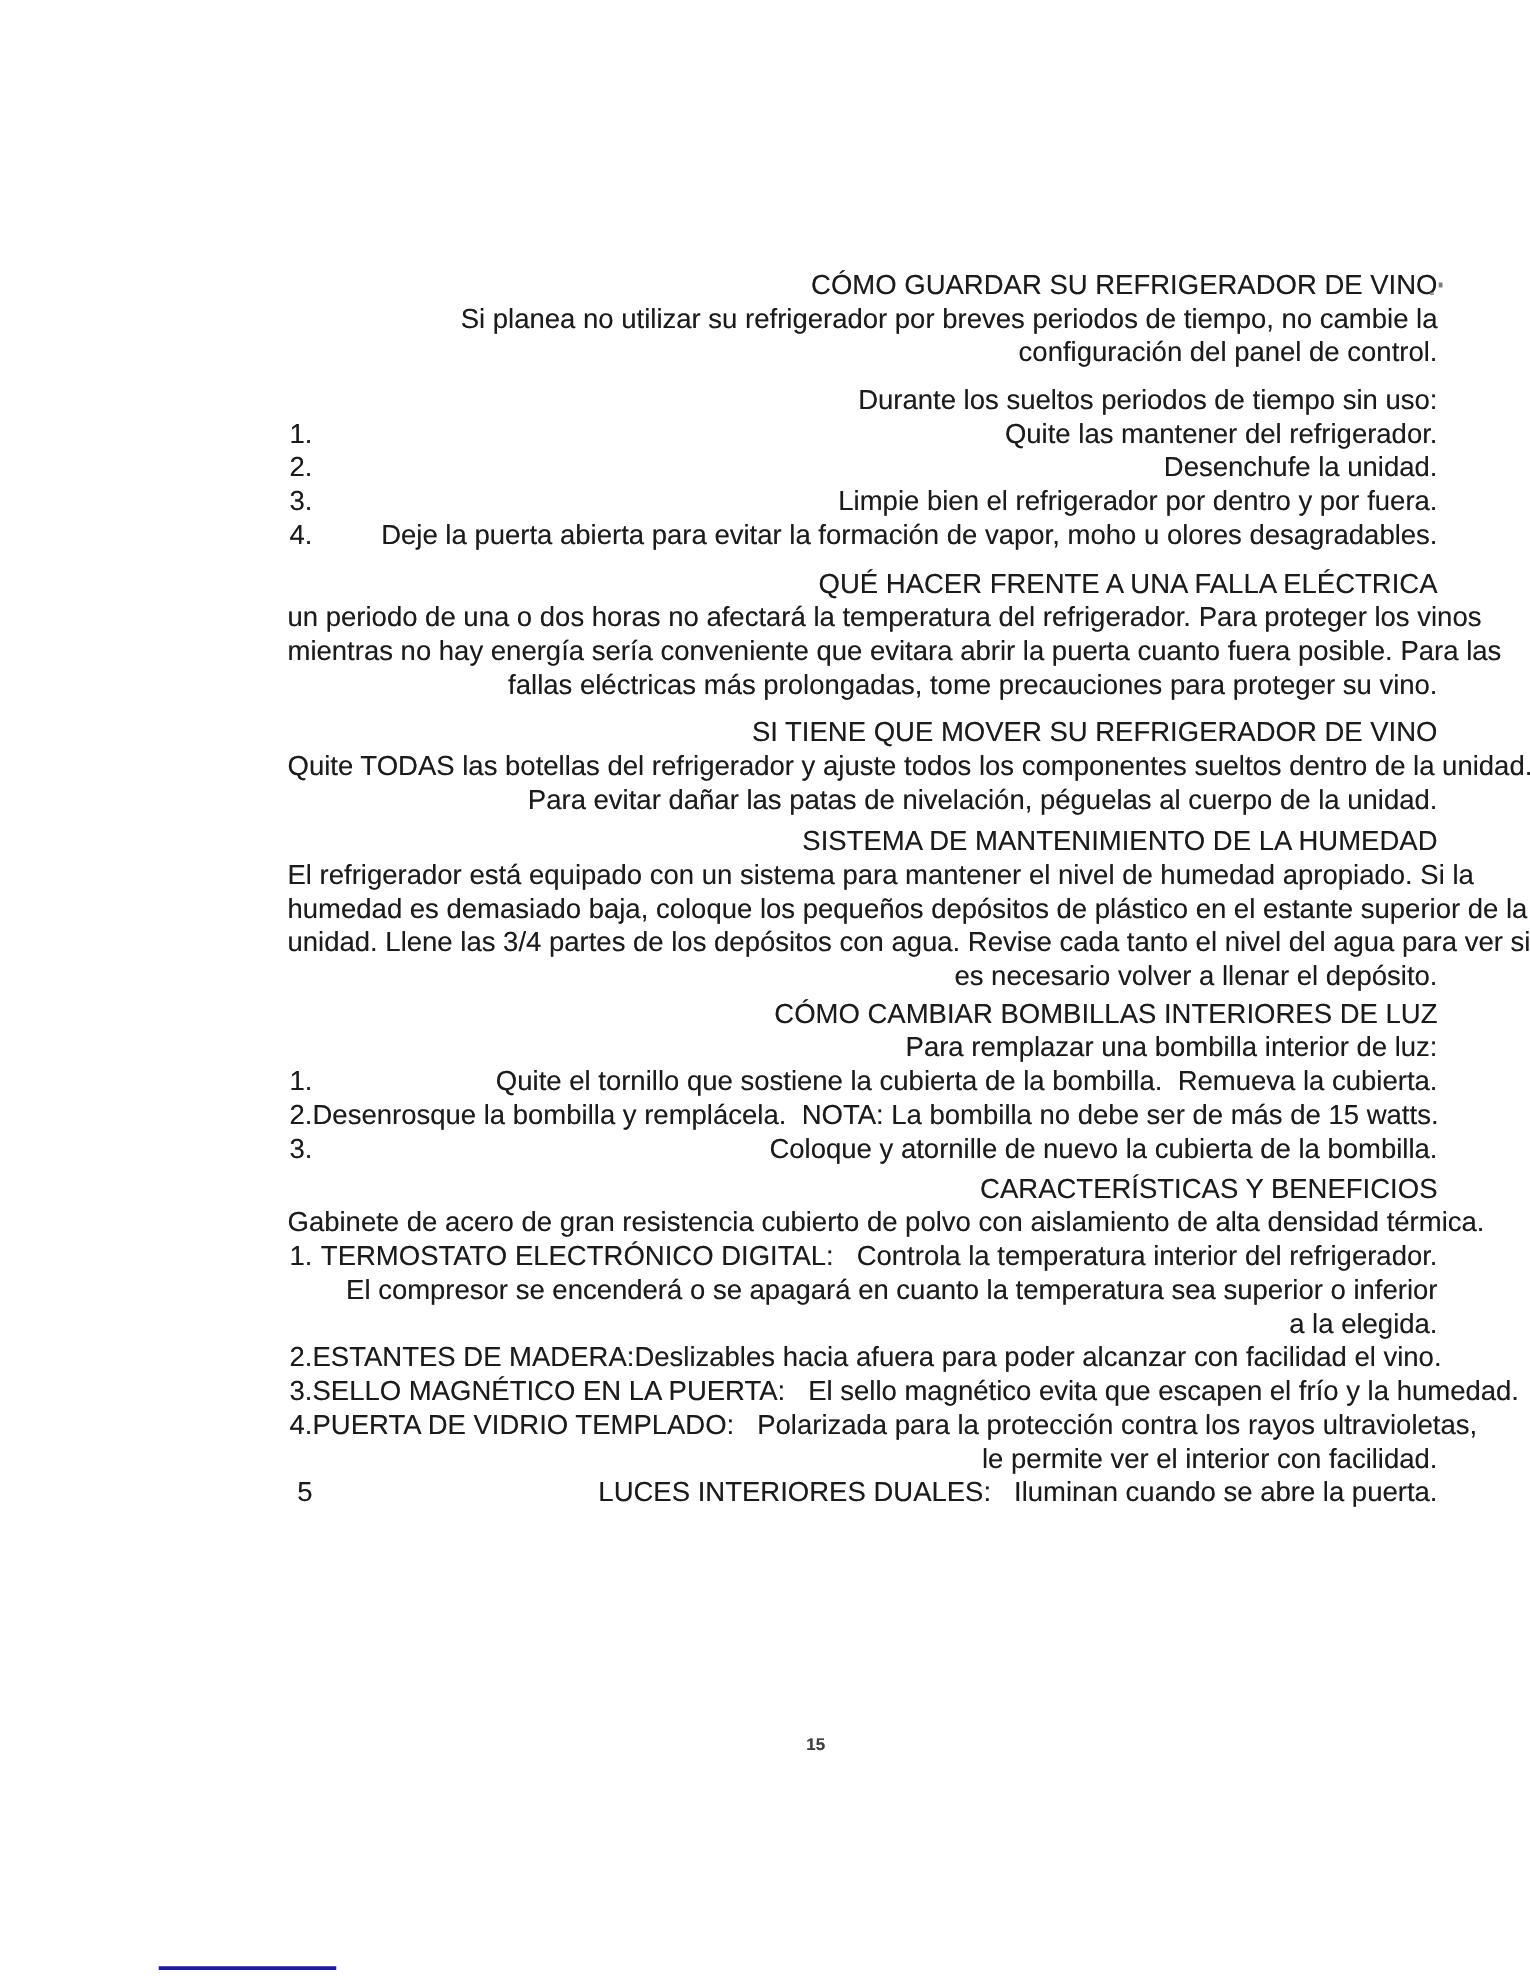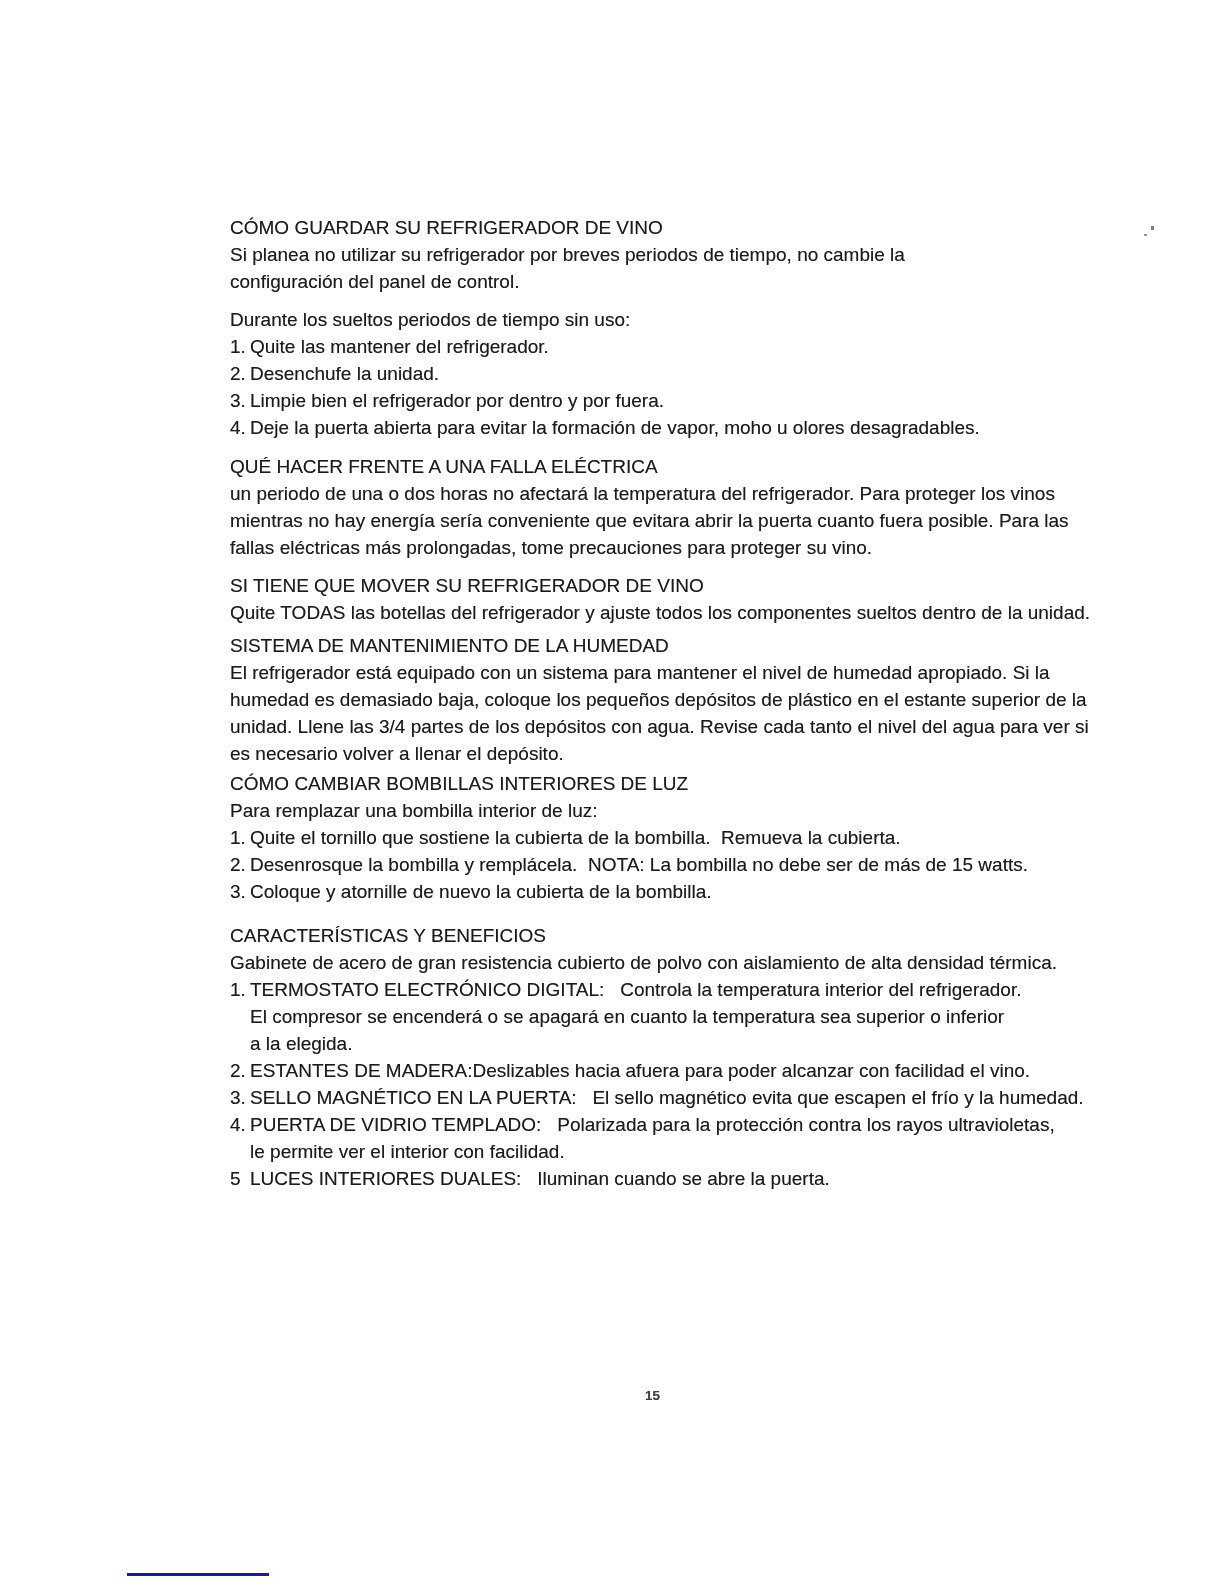--- a/index.html
+++ b/index.html
@@ -8,31 +8,32 @@
     background: #ffffff;
     position: relative;
     font-family: "Liberation Sans", sans-serif;
     color: #1b1b1b;
     overflow: hidden;
   }
   .content {
     position: absolute;
     left: 230px; top: 214px;
     width: 920px;
-    font-size: 19px;
+    font-size: 22px;
     line-height: 27px;
     text-shadow: 0 0 0.5px rgba(0,0,0,0.45);
+    text-align: right;
   }
   .heading, .line, .intro, .marker { white-space: pre; }
   .section { margin: 0; }
   .sec-b { margin-top: 12px; }
   .sec-c { margin-top: 11px; }
   .sec-d { margin-top: 6px; }
   .sec-e { margin-top: 3px; }
-  .sec-f { margin-top: 17px; }
+  .sec-f { margin-top: 5px; }
   .gap-above { margin-top: 11px; }
   .list-item { display: flex; align-items: flex-start; }
   .marker { flex: 0 0 20px; }
   .item-lines { flex: 1 1 auto; min-width: 0; }
   .footer-page {
     position: absolute;
     left: 645px; top: 1388px;
     font-size: 13.5px;
     line-height: 16px;
     font-weight: bold;
@@ -88,20 +89,21 @@
   <div class="section sec-b">
     <div class="heading">QUÉ HACER FRENTE A UNA FALLA ELÉCTRICA</div>
     <div class="line">un periodo de una o dos horas no afectará la temperatura del refrigerador. Para proteger los vinos</div>
     <div class="line">mientras no hay energía sería conveniente que evitara abrir la puerta cuanto fuera posible. Para las</div>
     <div class="line">fallas eléctricas más prolongadas, tome precauciones para proteger su vino.</div>
   </div>
 
   <div class="section sec-c">
     <div class="heading">SI TIENE QUE MOVER SU REFRIGERADOR DE VINO</div>
     <div class="line">Quite TODAS las botellas del refrigerador y ajuste todos los componentes sueltos dentro de la unidad.</div>
+    <div class="line">Para evitar dañar las patas de nivelación, péguelas al cuerpo de la unidad.</div>
   </div>
 
   <div class="section sec-d">
     <div class="heading">SISTEMA DE MANTENIMIENTO DE LA HUMEDAD</div>
     <div class="line">El refrigerador está equipado con un sistema para mantener el nivel de humedad apropiado. Si la</div>
     <div class="line">humedad es demasiado baja, coloque los pequeños depósitos de plástico en el estante superior de la</div>
     <div class="line">unidad. Llene las 3/4 partes de los depósitos con agua. Revise cada tanto el nivel del agua para ver si</div>
     <div class="line">es necesario volver a llenar el depósito.</div>
   </div>
 

